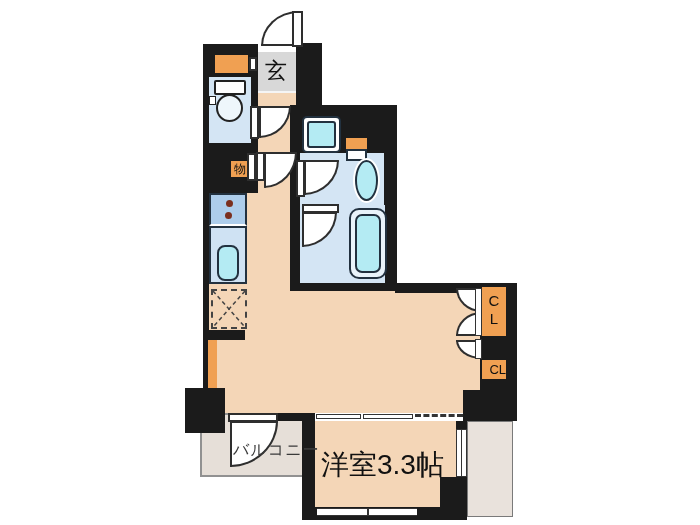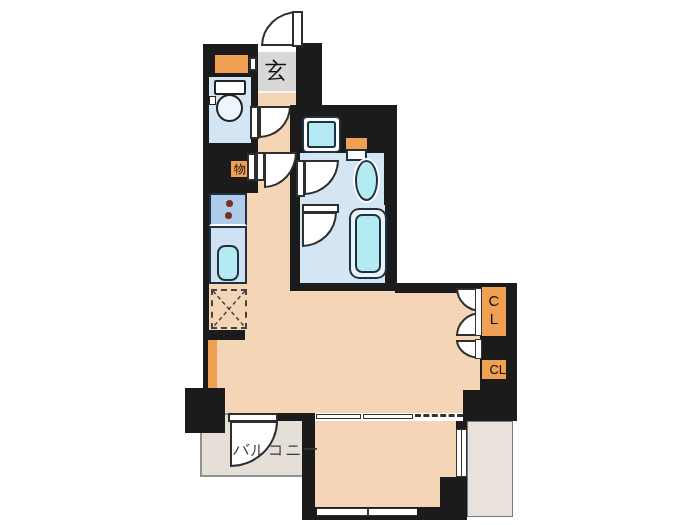--- a/index.html
+++ b/index.html
@@ -125,15 +125,16 @@
   <div class="abs fan" style="left:230px;top:421px;width:48px;height:46px;border-radius:0 0 100% 0;"></div>
   <div class="abs leaf" style="left:228px;top:413px;width:50px;height:9px;"></div>
 
   <div class="abs fan" style="left:456px;top:288px;width:25px;height:24px;border-radius:0 0 0 100%;"></div>
   <div class="abs fan" style="left:456px;top:312px;width:25px;height:24px;border-radius:100% 0 0 0;"></div>
   <div class="abs" style="left:475px;top:288px;width:7px;height:48px;background:#fff;border:1px solid #333;"></div>
   <div class="abs fan" style="left:456px;top:340px;width:25px;height:19px;border-radius:0 0 0 100%;"></div>
   <div class="abs" style="left:475px;top:339px;width:7px;height:20px;background:#fff;border:1px solid #333;"></div>
 
   <div class="abs lbl" style="left:265px;top:60px;font-size:22px;">玄</div>
+  <div class="abs lbl" style="left:321px;top:451px;font-size:28px;">洋室3.3帖</div>
   <div class="abs lbl" style="left:210px;top:442px;font-size:16px;letter-spacing:1px;color:var(--balcony_text);margin-left:23px;">バルコニー</div>
 
 </div>
 
 </body></html>

